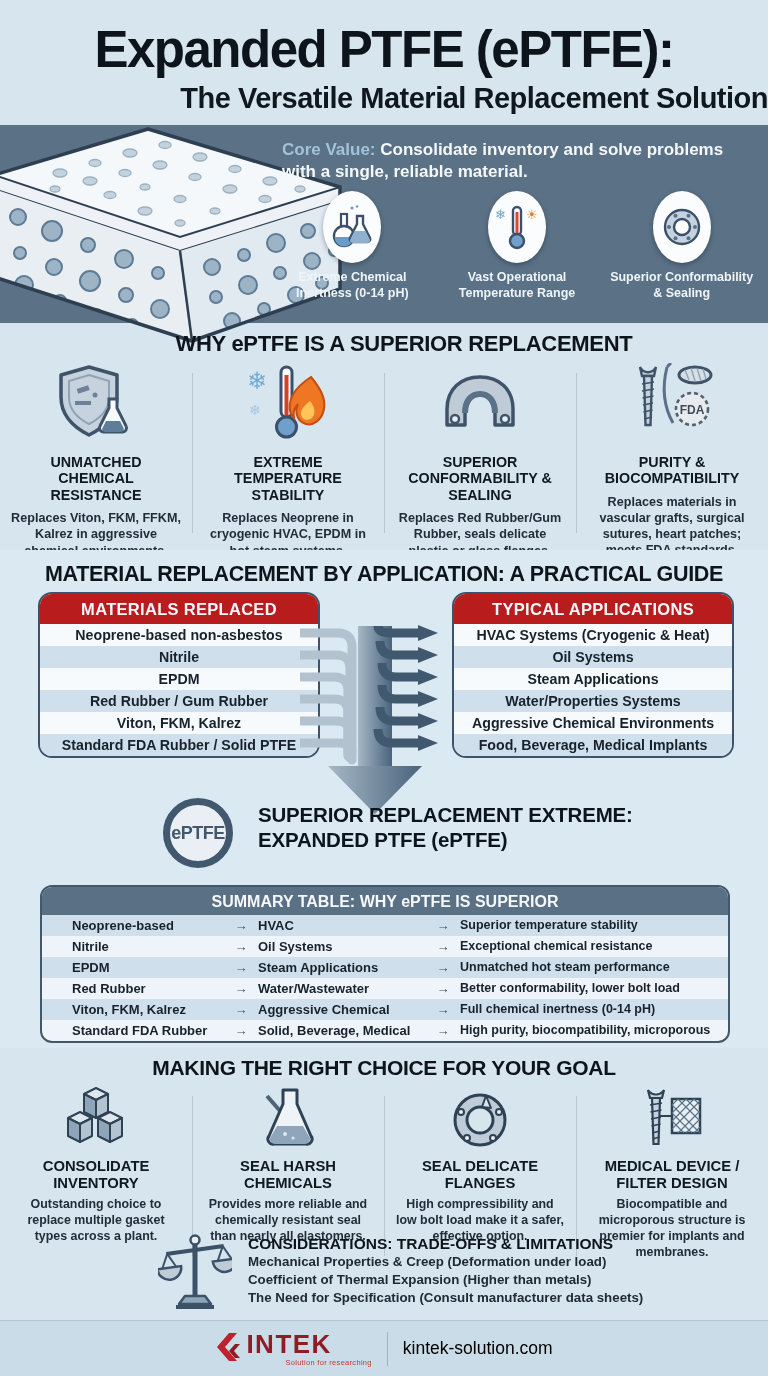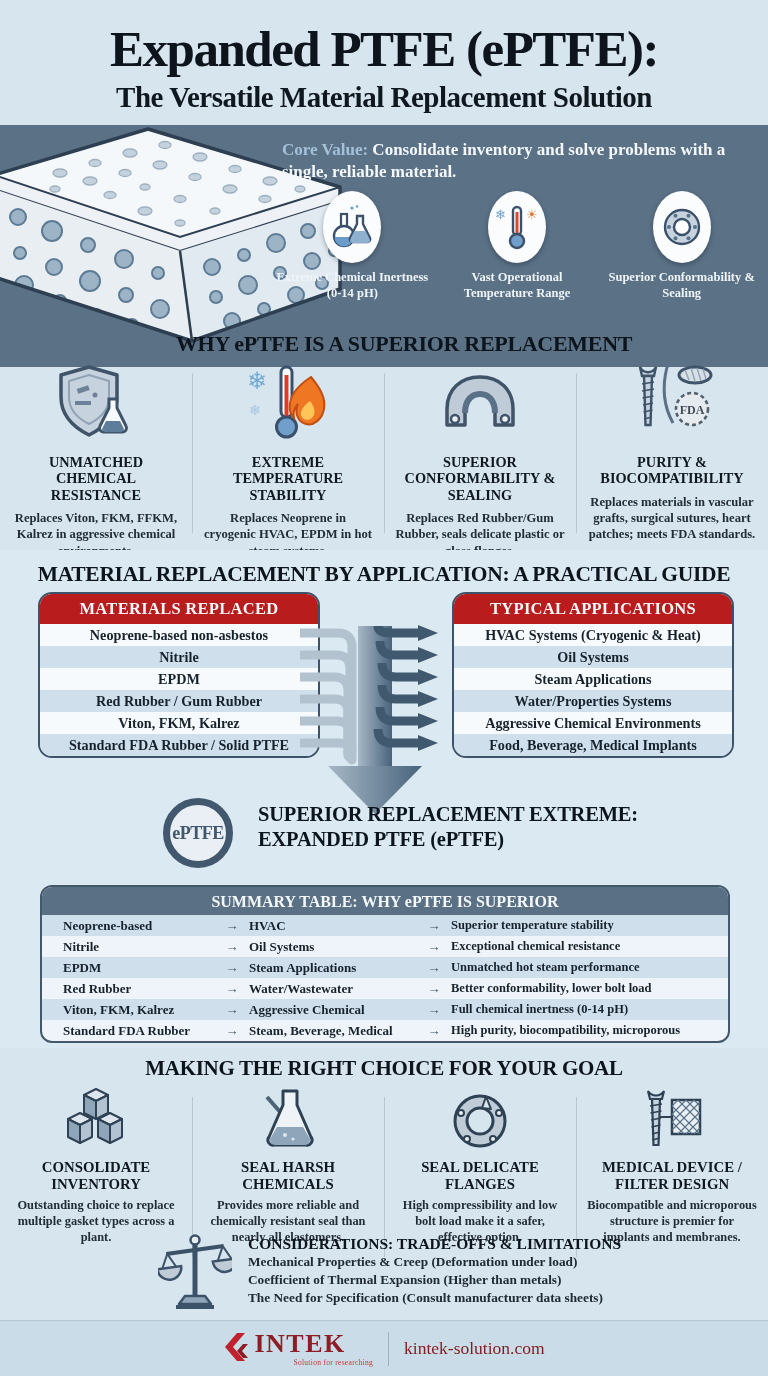--- a/index.html
+++ b/index.html
@@ -1,26 +1,26 @@
 <!DOCTYPE html>
 <html><head>
 <meta charset="utf-8">
 <style>
   html,body{margin:0;padding:0;background:#d7e5ef;}
   .page{position:relative;width:768px;height:1376px;background:#d7e5ef;overflow:hidden;
-        font-family:Liberation Serif, serif;color:#141d26;}
+        font-family:Liberation Sans, sans-serif;color:#141d26;}
   .abs{position:absolute;}
 
   
   .hdr{top:10px;left:0;width:768px;text-align:center;}
   .hdr .h1{margin:10px 0 0;font-size:51px;font-weight:bold;letter-spacing:-1.5px;color:#0d141b;}
-  .hdr .h2{margin:3px 0 0;font-size:29px;font-weight:bold;letter-spacing:-0.5px;color:#10181f;}
-
-  
-  .banner{top:125px;left:0;width:768px;height:242px;background:#5b7186;}
+  .hdr .h2{margin:3px 0 0;font-size:29px;font-weight:bold;letter-spacing:-0.5px;color:#10181f;text-align:right;}
+
+  
+  .banner{top:125px;left:0;width:768px;height:198px;background:#5b7186;}
   .cube{left:0;top:0;}
   .core{left:282px;top:14px;width:474px;font-size:17px;font-weight:bold;line-height:1.28;color:#f4f8fb;}
   .core .cv{color:#a3c2da;}
   .features{left:270px;top:66px;width:494px;display:flex;}
   .feat{flex:1;display:flex;flex-direction:column;align-items:center;}
   .oval{width:58px;height:72px;background:#fbfcfd;border-radius:50%;display:flex;align-items:center;
         justify-content:center;box-shadow:0 2px 5px rgba(10,20,30,.35);}
   .feat .lbl{margin-top:7px;font-size:12.5px;font-weight:bold;color:#eef4f8;text-align:center;
              line-height:1.25;max-width:152px;}
 
@@ -50,21 +50,21 @@
          font-weight:bold;font-size:18px;color:#41586e;letter-spacing:-0.5px;}
   .soltext{left:258px;top:252px;font-size:20.5px;font-weight:bold;line-height:1.22;color:#0c151d;letter-spacing:-0.2px;}
 
   
   .summary{top:880px;left:0;width:768px;height:168px;background:#dbe9f3;}
   .sbox{position:absolute;left:40px;top:5px;width:686px;border:2px solid #44586c;border-radius:12px;
         overflow:hidden;background:#eef4f9;}
   .sbox .th{height:28px;line-height:30px;background:#5a7085;color:#f4f8fb;text-align:center;font-weight:bold;font-size:16px;}
   .srow{display:flex;height:21px;line-height:21px;font-size:13px;font-weight:bold;color:#17222c;}
   .srow.alt{background:#cfe0ec;}
-  .srow .c1{width:152px;padding-left:3px;margin-left:18px;}
+  .srow .c1{width:152px;padding-left:30px;}
   .srow .ar{width:34px;text-align:center;color:#3c5268;}
   .srow .c2{width:168px;}
   .srow .c3{flex:1;font-size:12.5px;}
 
   
   .choice{top:1048px;left:0;width:768px;height:184px;}
   .choice .sech{padding-top:8px;font-size:21px;}
   .cicon{height:74px;display:flex;align-items:center;justify-content:center;}
   .choice .t{margin-top:2px;font-size:14.8px;}
   .choice .d{margin-top:5px;font-size:12.4px;}
@@ -76,21 +76,21 @@
   .cons .item{font-size:13.3px;font-weight:bold;color:#202b36;line-height:1.34;}
 
   
   .footer{top:1320px;left:0;width:768px;height:56px;background:#cbdce9;border-top:1px solid #b2c6d4;
           display:flex;align-items:center;justify-content:center;gap:15px;box-sizing:border-box;}
   .brandwrap{display:flex;gap:5px;}
   .brandtext{display:flex;flex-direction:column;line-height:1;}
   .brand{font-size:26px;font-weight:bold;color:#8f1d26;letter-spacing:1.5px;}
   .tagline{font-size:7.5px;color:#c0392b;margin-top:2px;letter-spacing:.3px;margin-left:39px;}
   .vdiv{width:1px;height:34px;background:#9fb2c2;}
-  .site{font-size:17.5px;color:#7f1d1d;}
+  .site{font-size:17.5px;color:#000000;}
 </style>
 </head>
 <body>
 
 <div class="page">
 
   <div class="abs hdr">
     <div class="h1">Expanded PTFE (ePTFE):</div>
     <div class="h2">The Versatile Material Replacement Solution</div>
   </div>
@@ -401,21 +401,21 @@
       <div class="srow alt">
         <div class="c1">Viton, FKM, Kalrez</div>
         <div class="ar">→</div>
         <div class="c2">Aggressive Chemical</div>
         <div class="ar">→</div>
         <div class="c3">Full chemical inertness (0-14 pH)</div>
       </div>
       <div class="srow">
         <div class="c1">Standard FDA Rubber</div>
         <div class="ar">→</div>
-        <div class="c2">Steam, Beverage, Medical</div>
+        <div class="c2">Solid, Beverage, Medical</div>
         <div class="ar">→</div>
         <div class="c3">High purity, biocompatibility, microporous structure</div>
       </div>
     </div>
   </div>
 
   <div class="abs choice">
     <div class="sech">MAKING THE RIGHT CHOICE FOR YOUR GOAL</div>
     <div class="cols">
 

